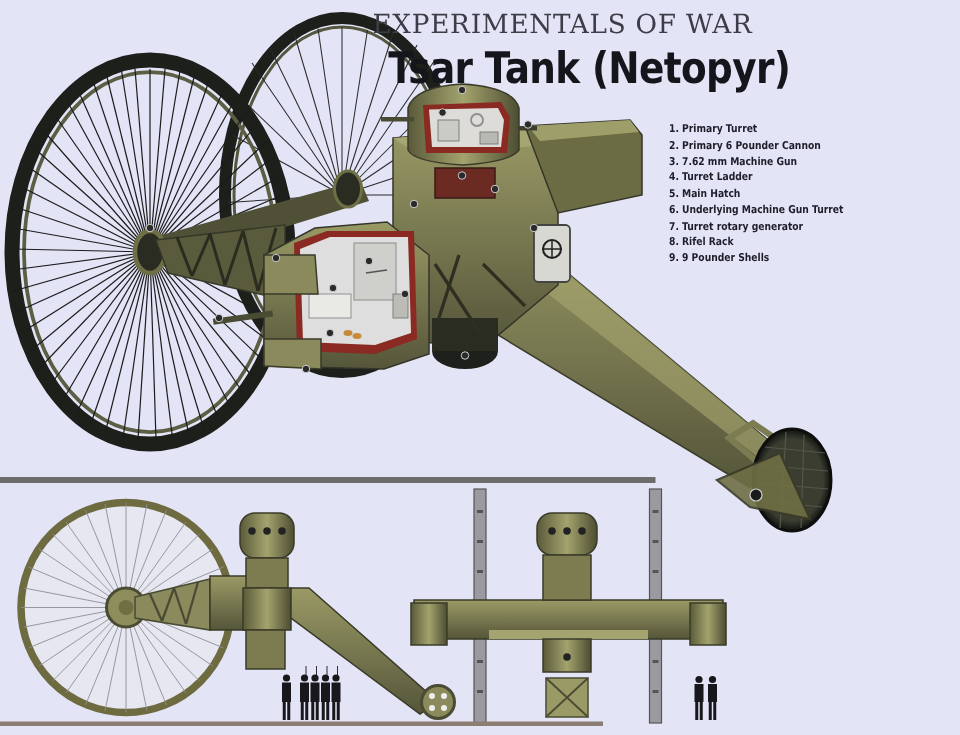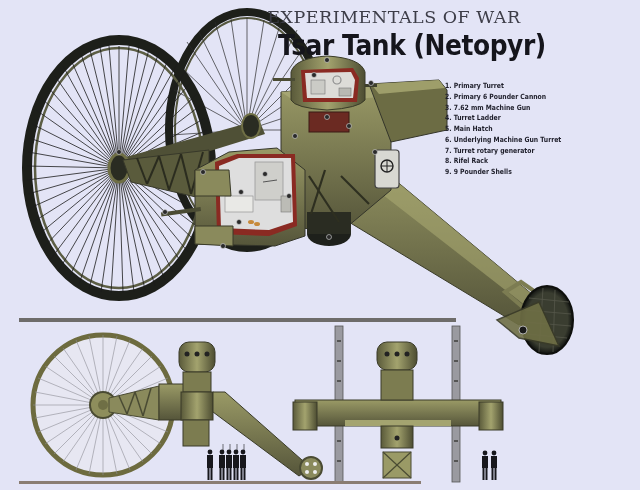--- a/index.html
+++ b/index.html
@@ -1,21 +1,21 @@
 <!DOCTYPE html>
 <html><head>
 <meta charset="utf-8">
 <style>
   html,body{margin:0;padding:0;}
   body{width:640px;height:490px;overflow:hidden;background:#e3e4f6;position:relative;font-family:"DejaVu Sans",sans-serif;}
-  .stage{position:absolute;left:0;top:0;width:520px;height:490px;margin-left:19px;}
+  .stage{position:absolute;left:0;top:0;width:520px;height:490px;}
   .header{position:absolute;right:10px;top:6px;text-align:center;width:270px;}
   .subtitle{font-family:"DejaVu Serif",serif;font-size:17.5px;letter-spacing:0.5px;color:#3d3d48;line-height:22px;}
   .title{font-family:"DejaVu Sans",sans-serif;font-weight:bold;font-size:29px;color:#15151c;line-height:34px;letter-spacing:-0.5px;transform:scaleX(0.86);transform-origin:center;white-space:nowrap;}
-  .legend{position:absolute;left:426px;top:82px;width:190px;display:flex;font-size:7.2px;font-weight:bold;color:#1e1e2a;line-height:8.6px;}
+  .legend{position:absolute;left:446px;top:82px;width:190px;display:flex;font-size:7.2px;font-weight:bold;color:#1e1e2a;line-height:8.6px;}
   .legend .col{flex:1;}
   .legend .col2{flex:1.05;}
   .legend .item{margin-bottom:2.2px;transform:scaleX(0.85);transform-origin:left;white-space:normal;width:115%;}
   .divider{position:absolute;left:0;top:318px;width:437px;height:4px;background:#6e6c6a;}
   .ground{position:absolute;left:0;top:481px;width:402px;height:3px;background:#8a7d72;}
   svg{position:absolute;left:0;top:0;}
 </style>
 </head>
 <body>
 

